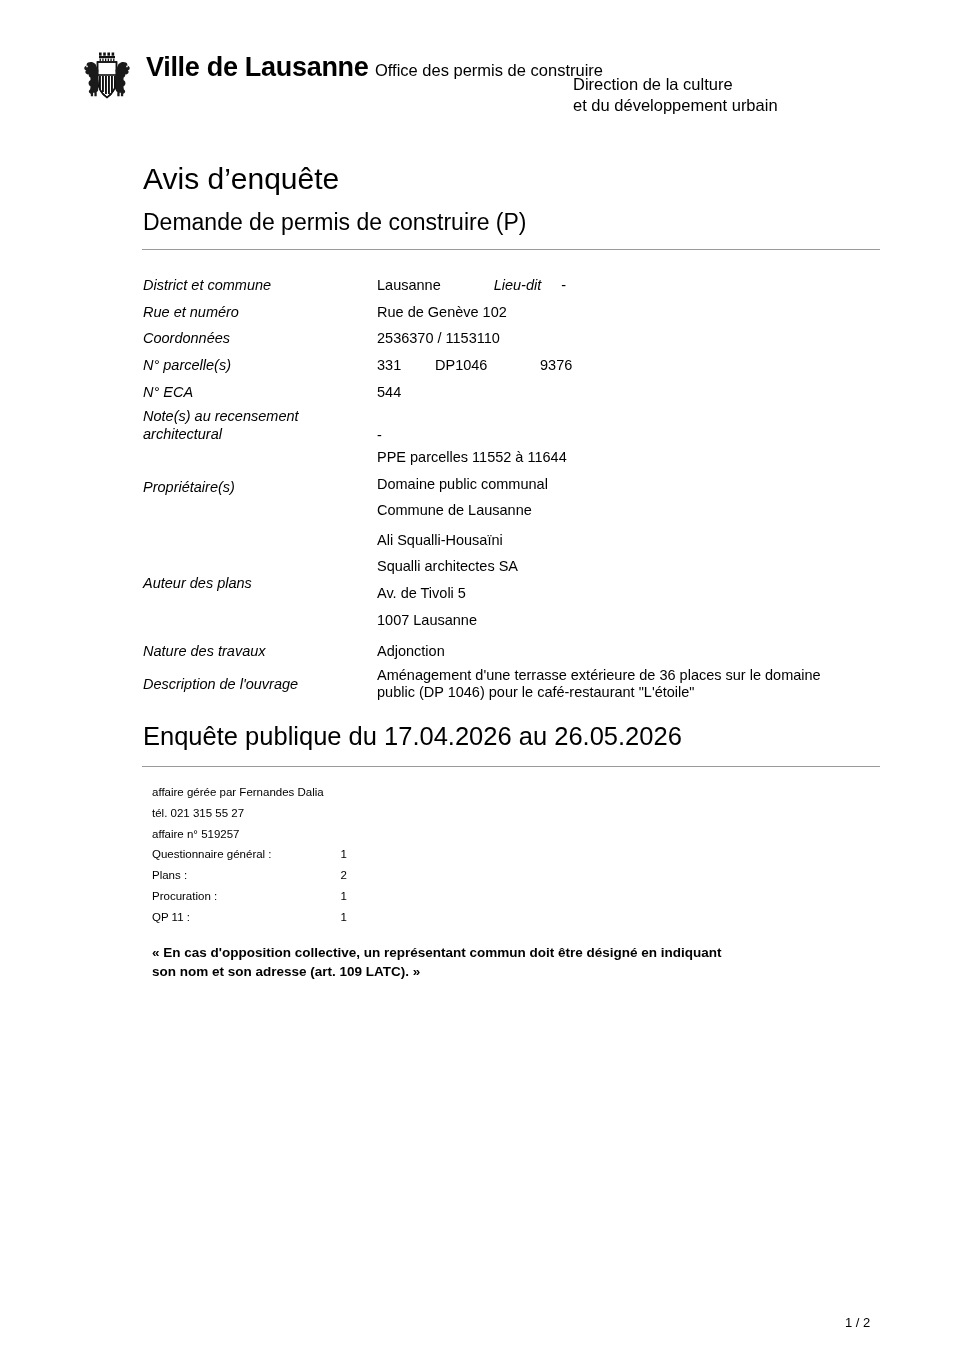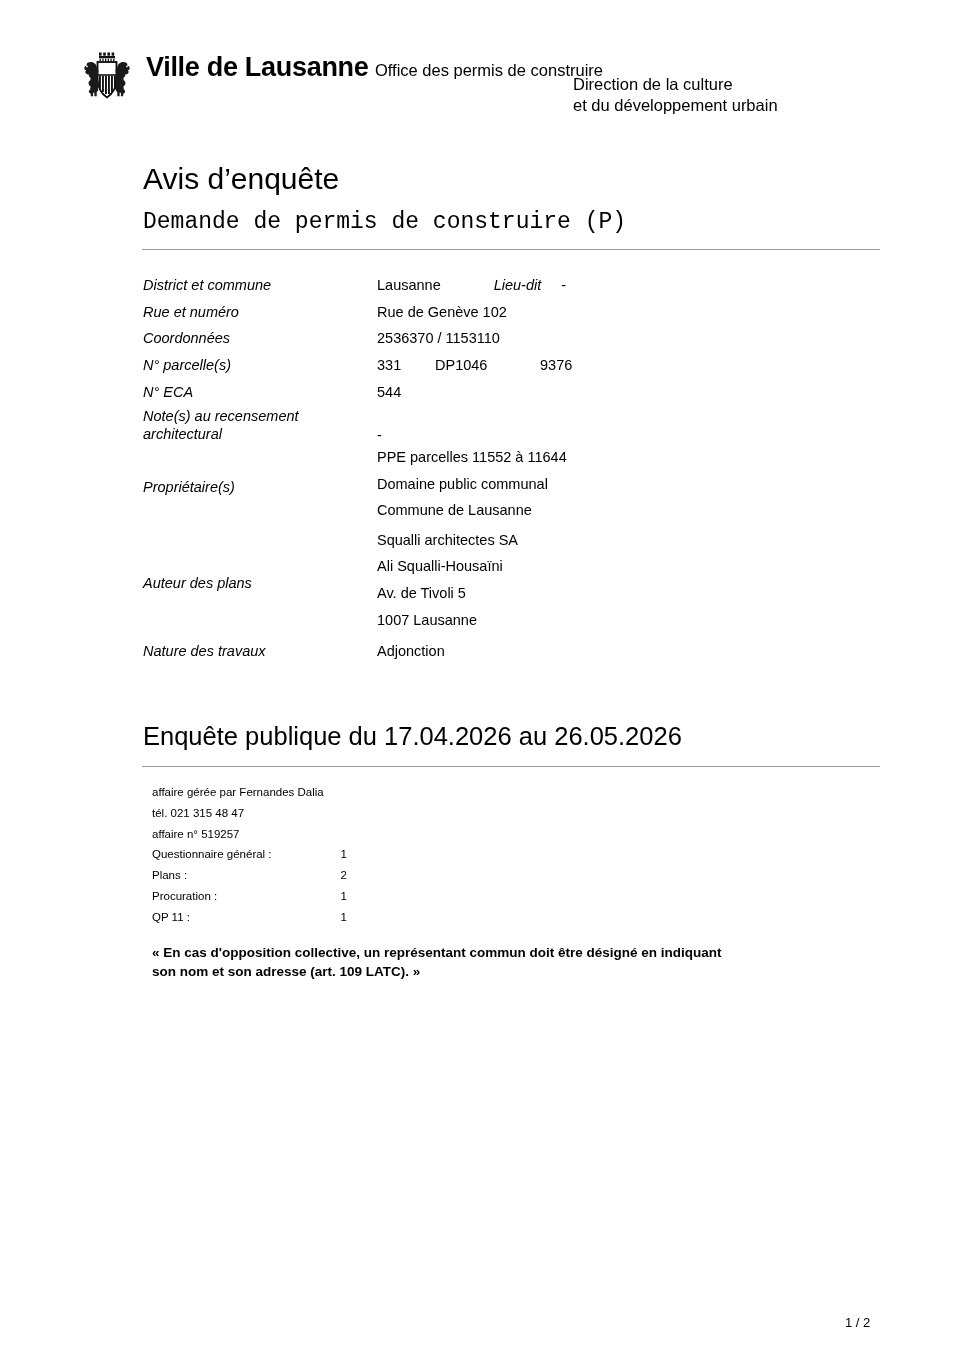--- a/index.html
+++ b/index.html
@@ -80,21 +80,20 @@
     line-height: 36px;
     white-space: nowrap;
   }
   .title-sub {
     position: absolute;
     left: 143px;
     top: 208px;
     font-size: 23px;
     line-height: 28px;
     white-space: nowrap;
-    font-family: Liberation Mono, monospace;
   }
 
   .rule {
     position: absolute;
     left: 142px;
     width: 738px;
     height: 0;
     border-top: 1px solid #9a9a9a;
   }
   .rule-top { top: 249px; }
@@ -304,41 +303,48 @@
       <div class="dvalue">
         <div style="height:26.6px;">PPE parcelles 11552 à 11644</div>
         <div style="height:26.6px;">Domaine public communal</div>
         <div style="height:26.6px;">Commune de Lausanne</div>
       </div>
     </div>
 
     <div class="drow">
       <div class="dlabel">Auteur des plans</div>
       <div class="dvalue">
+        <div style="height:26.6px;">Ali Squalli-Housaïni</div>
         <div style="height:26.6px;">Squalli architectes SA</div>
-        <div style="height:26.6px;">Ali Squalli-Housaïni</div>
         <div style="height:26.6px;">Av. de Tivoli 5</div>
         <div style="height:26.6px;">1007 Lausanne</div>
       </div>
     </div>
 
     <div class="drow">
       <div class="dlabel">Nature des travaux</div>
       <div class="dvalue">Adjonction</div>
     </div>
 
+    <div class="drow">
+      <div class="dlabel">Description de l'ouvrage</div>
+      <div class="dvalue tight">
+        <span class="desc-line">Aménagement d'une terrasse extérieure de 36 places sur le domaine</span>
+        <span class="desc-line">public (DP 1046) pour le café-restaurant "L'étoile"</span>
+      </div>
+    </div>
   </div>
 
   <div class="enquete">Enquête publique du 17.04.2026 au 26.05.2026</div>
 
   <div class="rule rule-bottom"></div>
 
   <div class="caseinfo">
     <span class="line">affaire gérée par Fernandes Dalia</span>
-    <span class="line">tél. 021 315 48 47</span>
+    <span class="line">tél. 021 315 55 27</span>
     <span class="line">affaire n° 519257</span>
 
     <div class="countrow">
       <span class="cname">Questionnaire général :</span>
       <span class="cval">1</span>
     </div>
     <div class="countrow">
       <span class="cname">Plans :</span>
       <span class="cval">2</span>
     </div>

